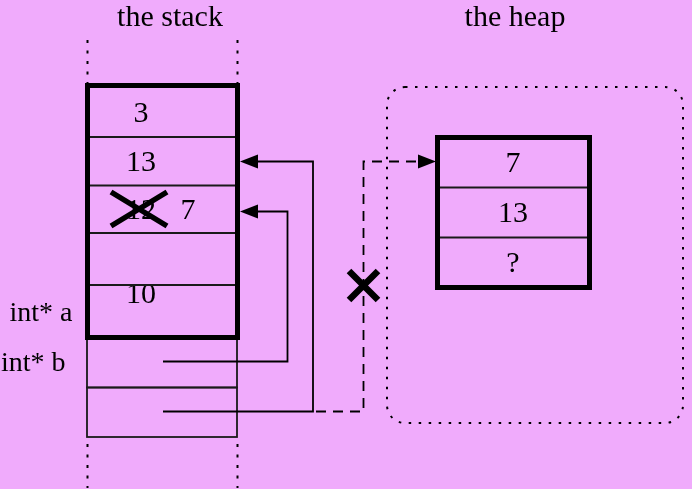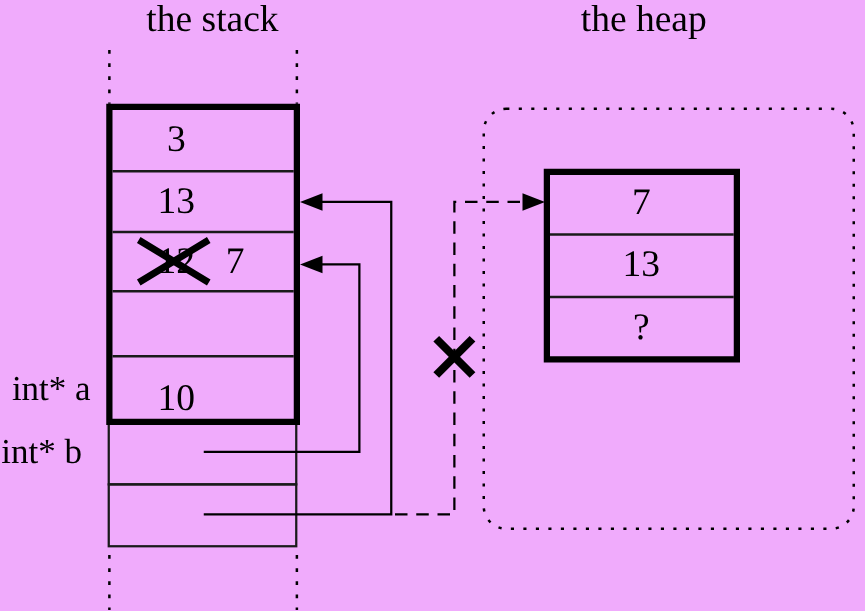--- a/index.html
+++ b/index.html
@@ -26,21 +26,21 @@
 
   <div class="txtlayer">
 
     <div class="txt title" style="left:85px; width:170px;">the stack</div>
     <div class="txt title" style="left:430px; width:170px;">the heap</div>
 
     <div class="txt cellnum" style="left:89px; top:95px;  width:104px;">3</div>
     <div class="txt cellnum" style="left:89px; top:144px; width:104px;">13</div>
     <div class="txt cellnum" style="left:89px; top:192px; width:104px;">12</div>
     <div class="txt cellnum" style="left:164px; top:192px; width:48px;">7</div>
-    <div class="txt cellnum" style="left:89px; top:302px; width:104px;">10</div>
+    <div class="txt cellnum" style="left:89px; top:276px; width:104px;">10</div>
 
     <div class="txt varlabel" style="top:296px;text-align:center;">int* a</div>
     <div class="txt varlabel" style="top:346px;">int* b</div>
 
     <div class="txt cellnum" style="left:440px; top:145px; width:146px;">7</div>
     <div class="txt cellnum" style="left:440px; top:195px; width:146px;">13</div>
     <div class="txt cellnum" style="left:440px; top:245px; width:146px;">?</div>
   </div>
 
   <svg id="lines" width="692" height="489" viewBox="0 0 692 489">

